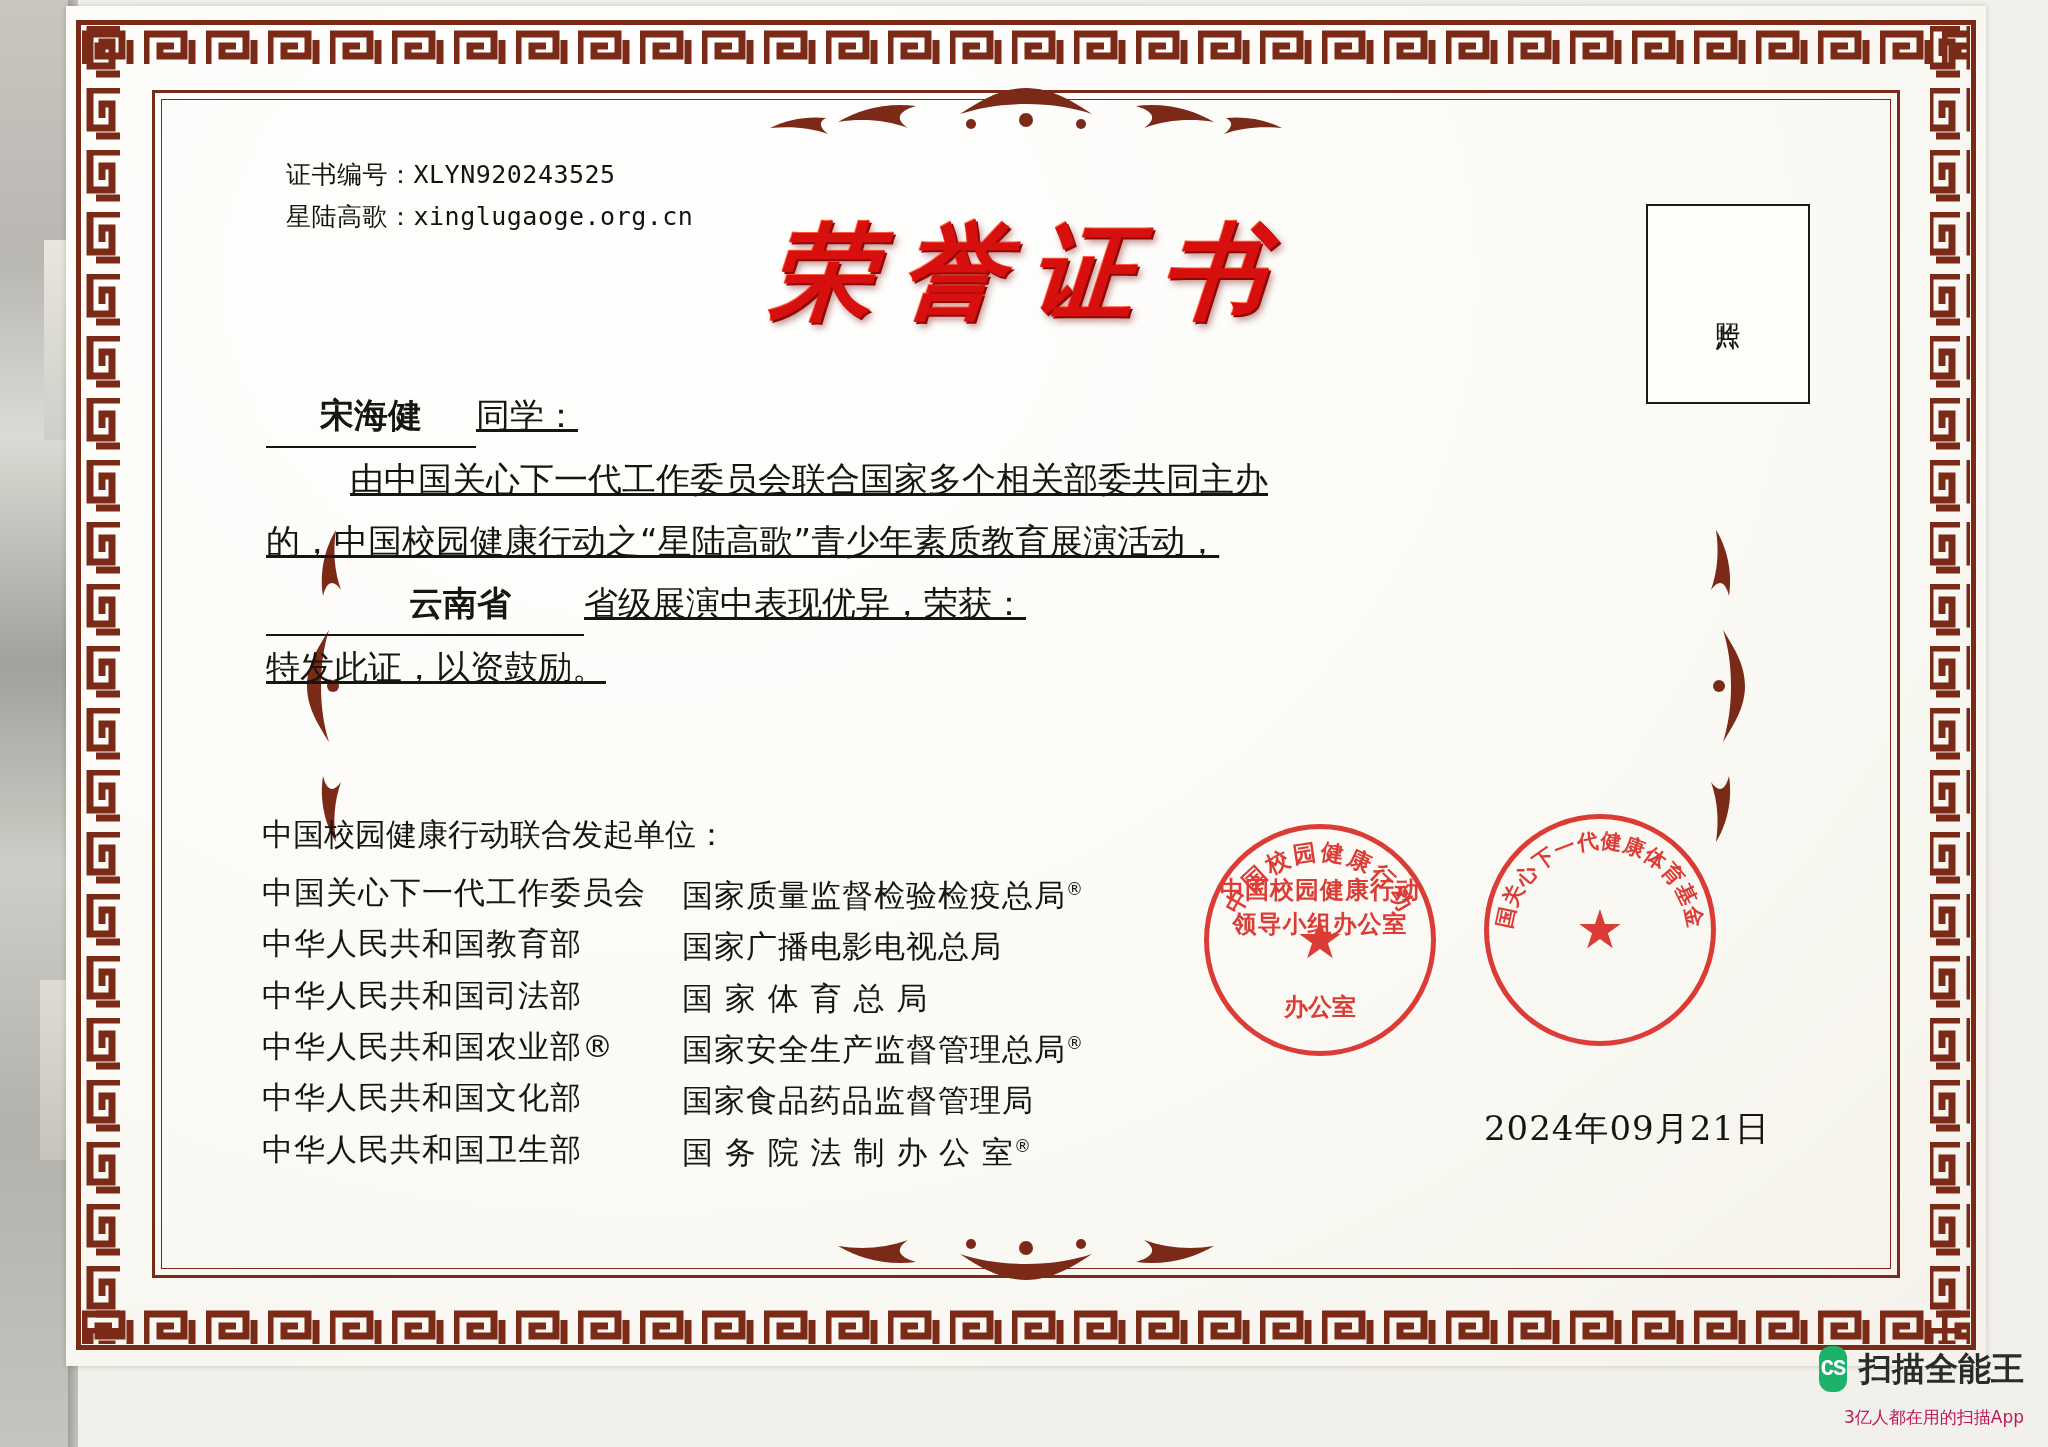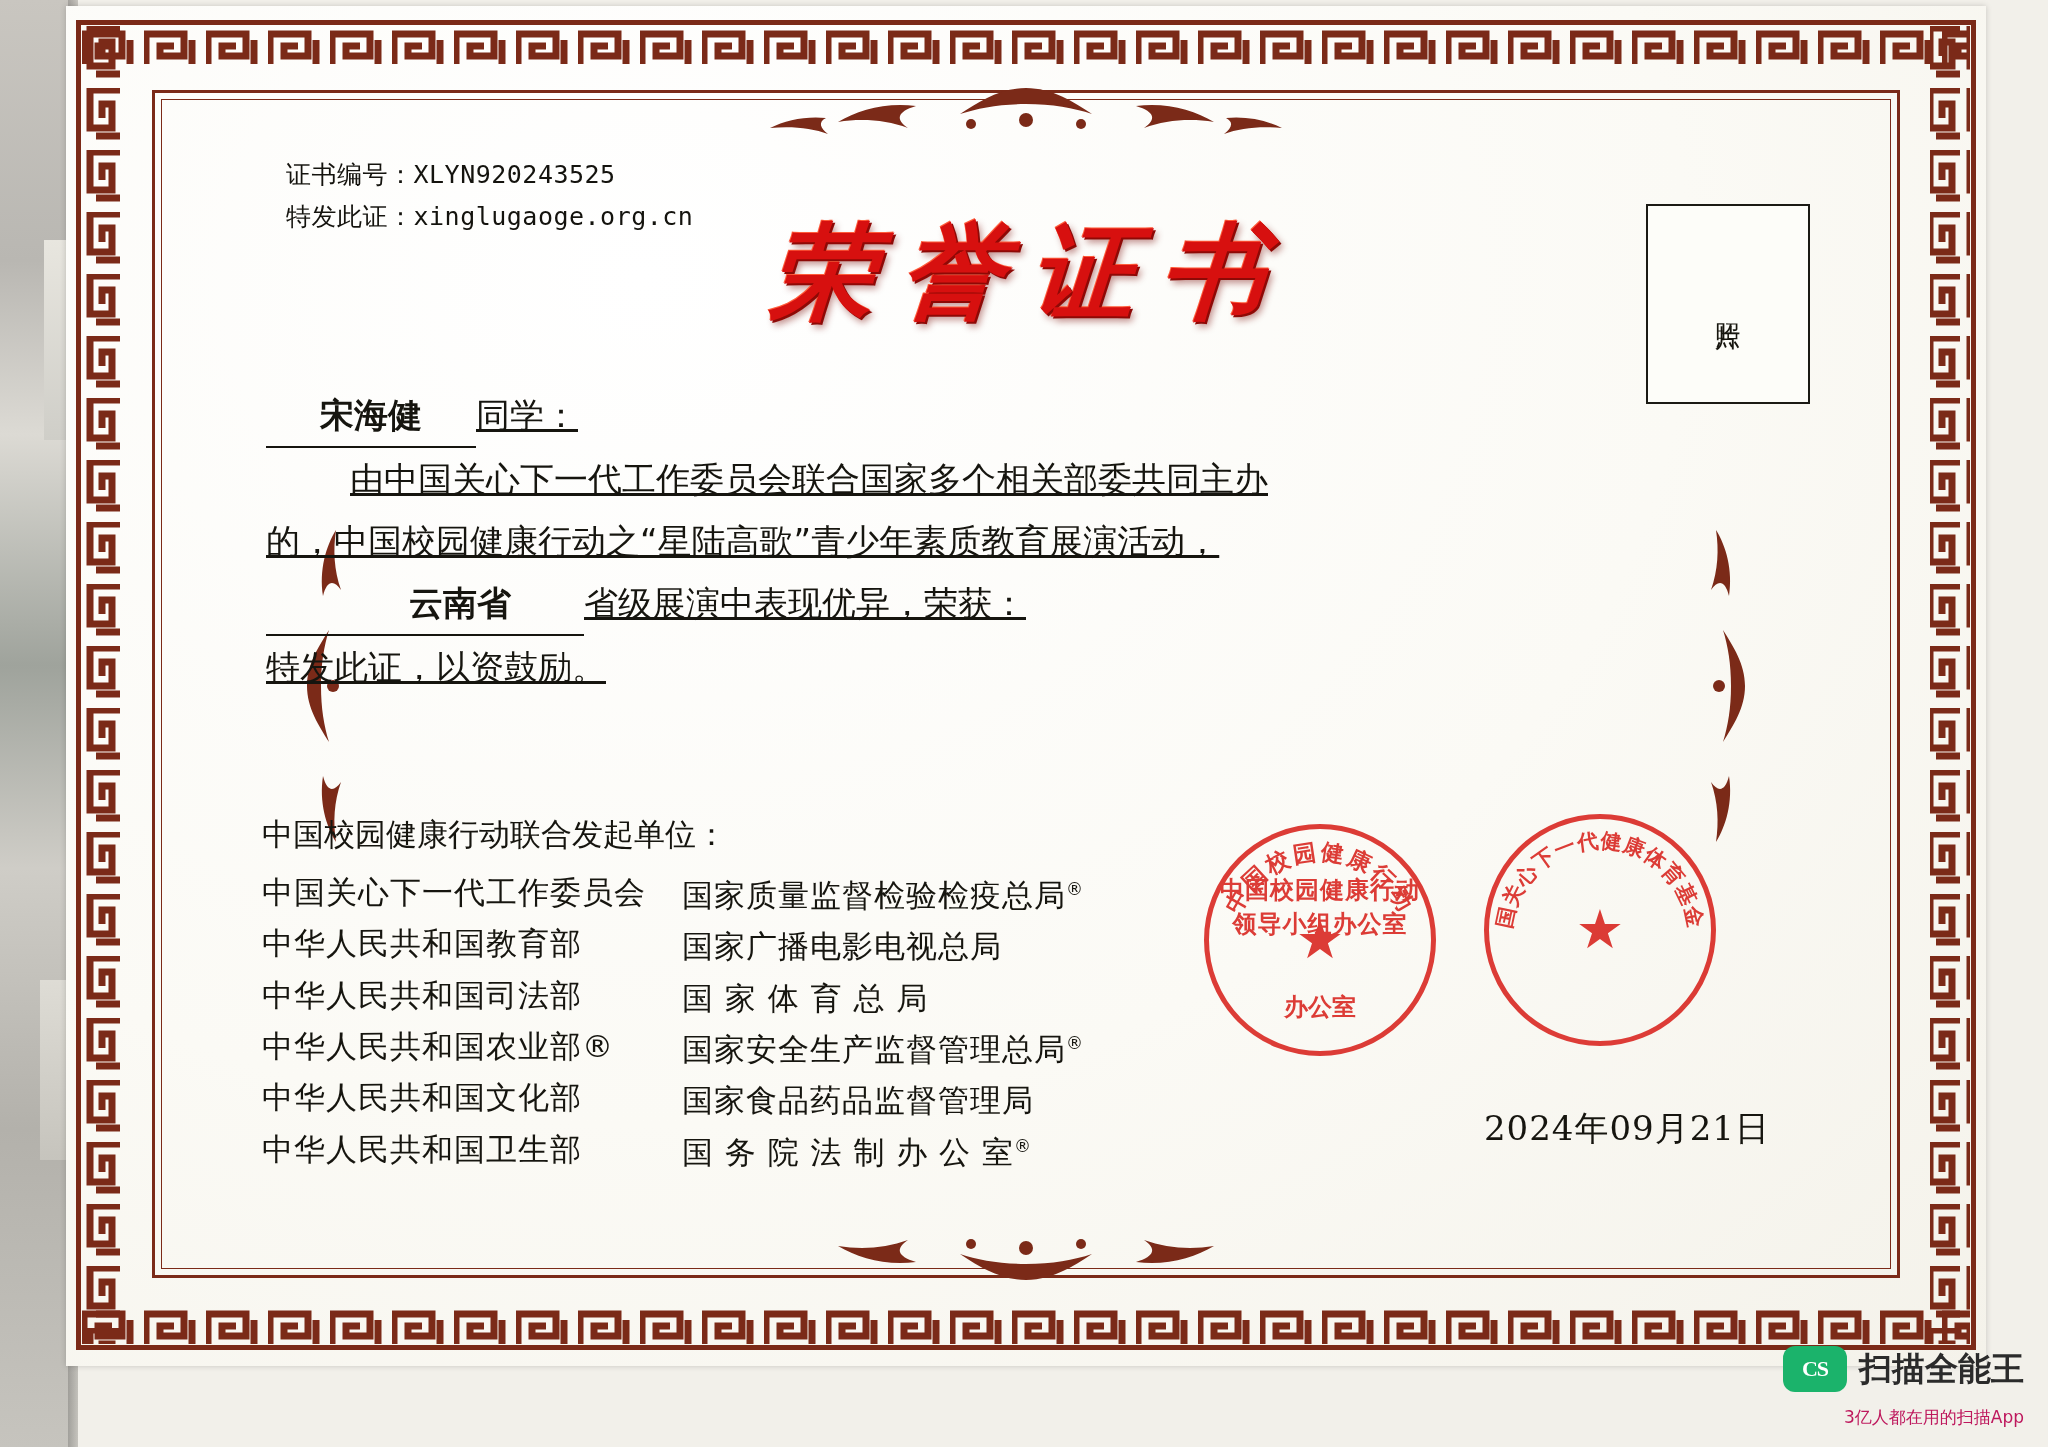--- a/index.html
+++ b/index.html
@@ -184,23 +184,23 @@
     letter-spacing:1px;
   }
 
   
   .cs-wm{
     position:absolute;right:24px;bottom:18px;
     text-align:right;
   }
   .cs-row{display:flex;align-items:center;gap:12px;justify-content:flex-end;}
   .cs-badge{
-    width:64px;height:46px;border-radius:12px;
+    width:28px;height:46px;border-radius:12px;
     background:#1bb36b;color:#fff;
-    font-family:Liberation Serif, serif;font-weight:700;font-size:22px;
+    font-family:Liberation Mono, monospace;font-weight:700;font-size:22px;
     display:flex;align-items:center;justify-content:center;
     letter-spacing:-1px;
   }
   .cs-name{
     font-family:"DejaVu Sans",sans-serif;font-weight:700;
     font-size:33px;color:#2b2b2b;
   }
   .cs-sub{
     margin-top:14px;
     font-family:"DejaVu Sans",sans-serif;
@@ -283,21 +283,21 @@
     </g>
   </svg>
 
   <div class="content">
 
     <div class="serial-block">
       <div class="row">
         <span class="serial-label">证书编号：</span><span>XLYN920243525</span>
       </div>
       <div class="row">
-        <span class="serial-label">特发此证：</span><span>xinglugaoge.org.cn</span>
+        <span class="serial-label">星陆高歌：</span><span>xinglugaoge.org.cn</span>
       </div>
     </div>
 
     <div class="photo-box">
       <span>照片</span>
     </div>
 
     <div class="title">荣誉证书</div>
 
     <div class="body-text">

